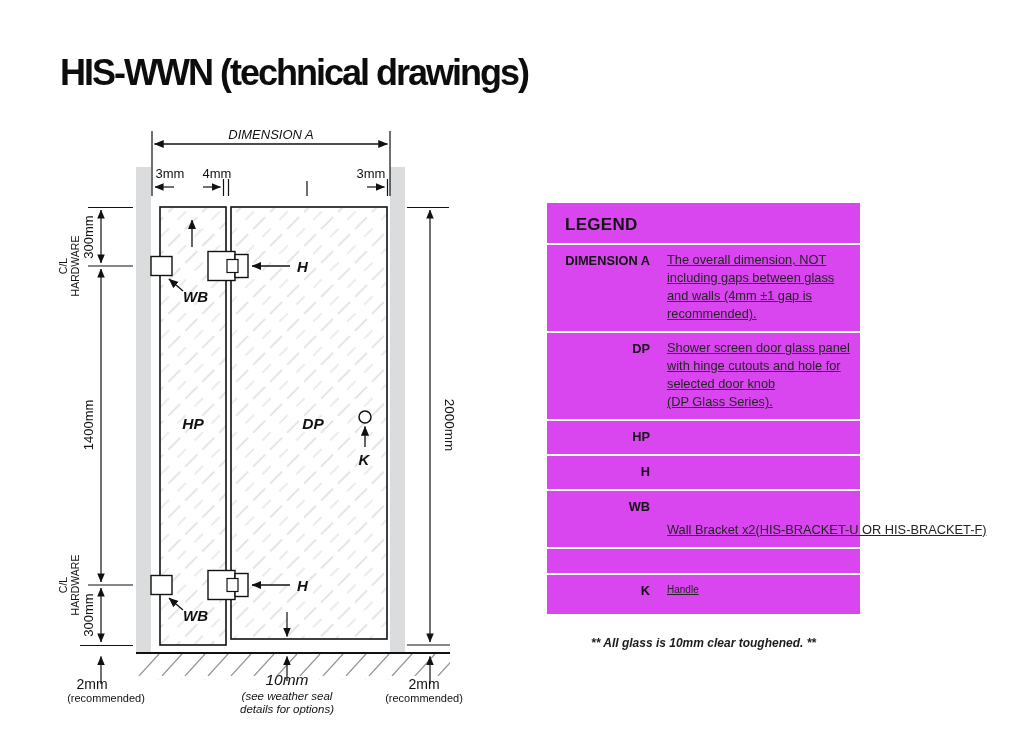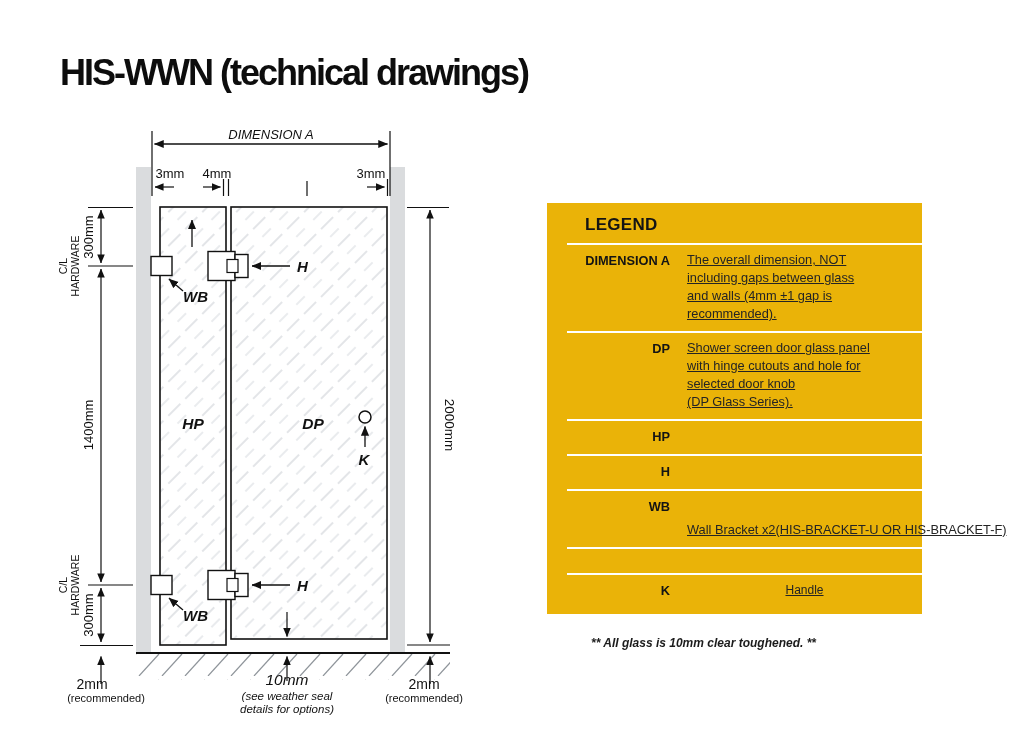--- a/index.html
+++ b/index.html
@@ -8,32 +8,32 @@
   .title{position:absolute;left:60px;top:52px;font-size:36px;font-weight:bold;
          letter-spacing:-2px;color:#0d0d0d;white-space:nowrap;text-align:center;}
   svg.drawing{position:absolute;left:0;top:0;}
   svg text{font-family:"Liberation Sans",sans-serif;fill:#111;}
   .t13{font-size:13px;}
   .t11{font-size:11px;}
   .it{font-style:italic;}
   .bi{font-style:italic;font-weight:bold;}
   
   .legend-wrap{position:absolute;left:547px;top:203px;width:313px;}
-  .legend{background:#eab308;width:355px;padding-left:20px;}
+  .legend{background:#d946ef;width:313px;}
   .legend-header{font-size:17px;font-weight:bold;letter-spacing:.3px;
                  padding:12px 0 8px 18px;color:#141414;}
   .legend-row{display:grid;grid-template-columns:103px 1fr;column-gap:17px;
               border-top:2px solid #fff;padding:6px 0 8px 0;}
   .legend-term{font-size:12.8px;font-weight:bold;text-align:right;line-height:18px;
                padding-top:1px;color:#141414;}
   .legend-desc{font-size:12.8px;line-height:18px;white-space:pre-line;color:#242424;text-decoration:underline;}
   .legend-row.nowrap .legend-desc{white-space:nowrap;overflow:visible;margin-top:24px;}
   .legend-spacer{border-top:2px solid #fff;height:24px;}
   .legend-row.last{padding-bottom:14px;}
-  .legend-row.last .legend-desc{font-size:12px;text-align:center;}
+  .legend-row.last .legend-desc{font-size:10px;}
   .legend-foot{margin-top:22px;text-align:center;font-size:12px;font-style:italic;
                font-weight:600;color:#1c1c1c;}
 </style>
 </head>
 <body>
 
 <div class="page">
 
   <div class="title">HIS-WWN (technical drawings)</div>
 

